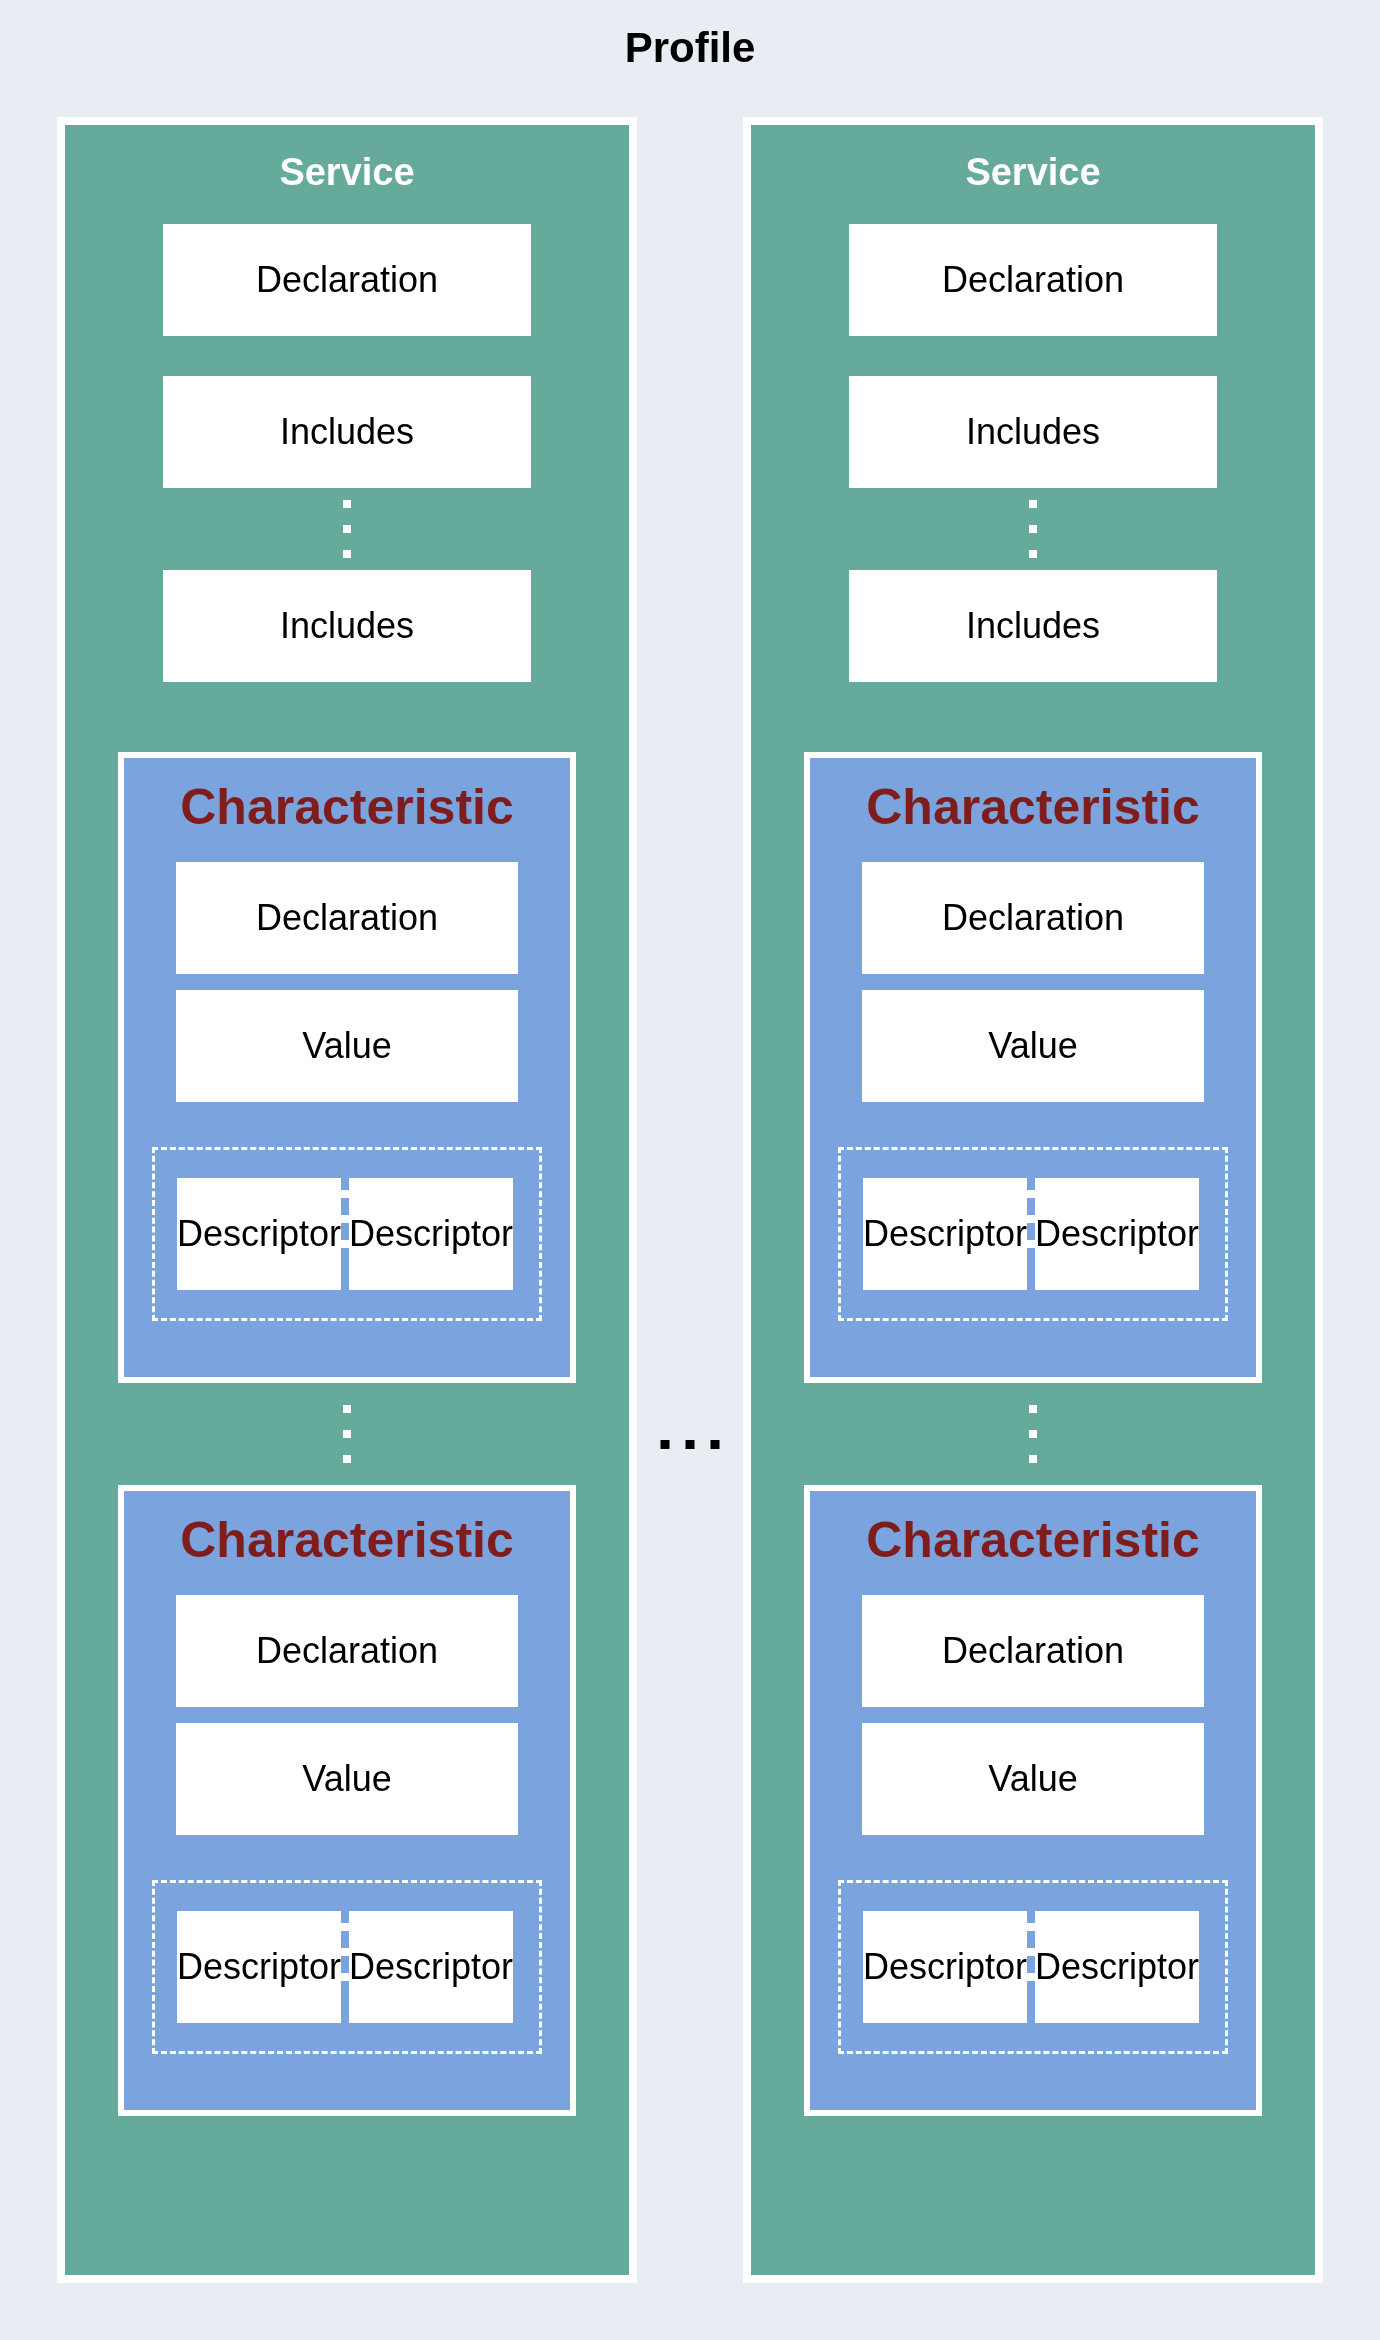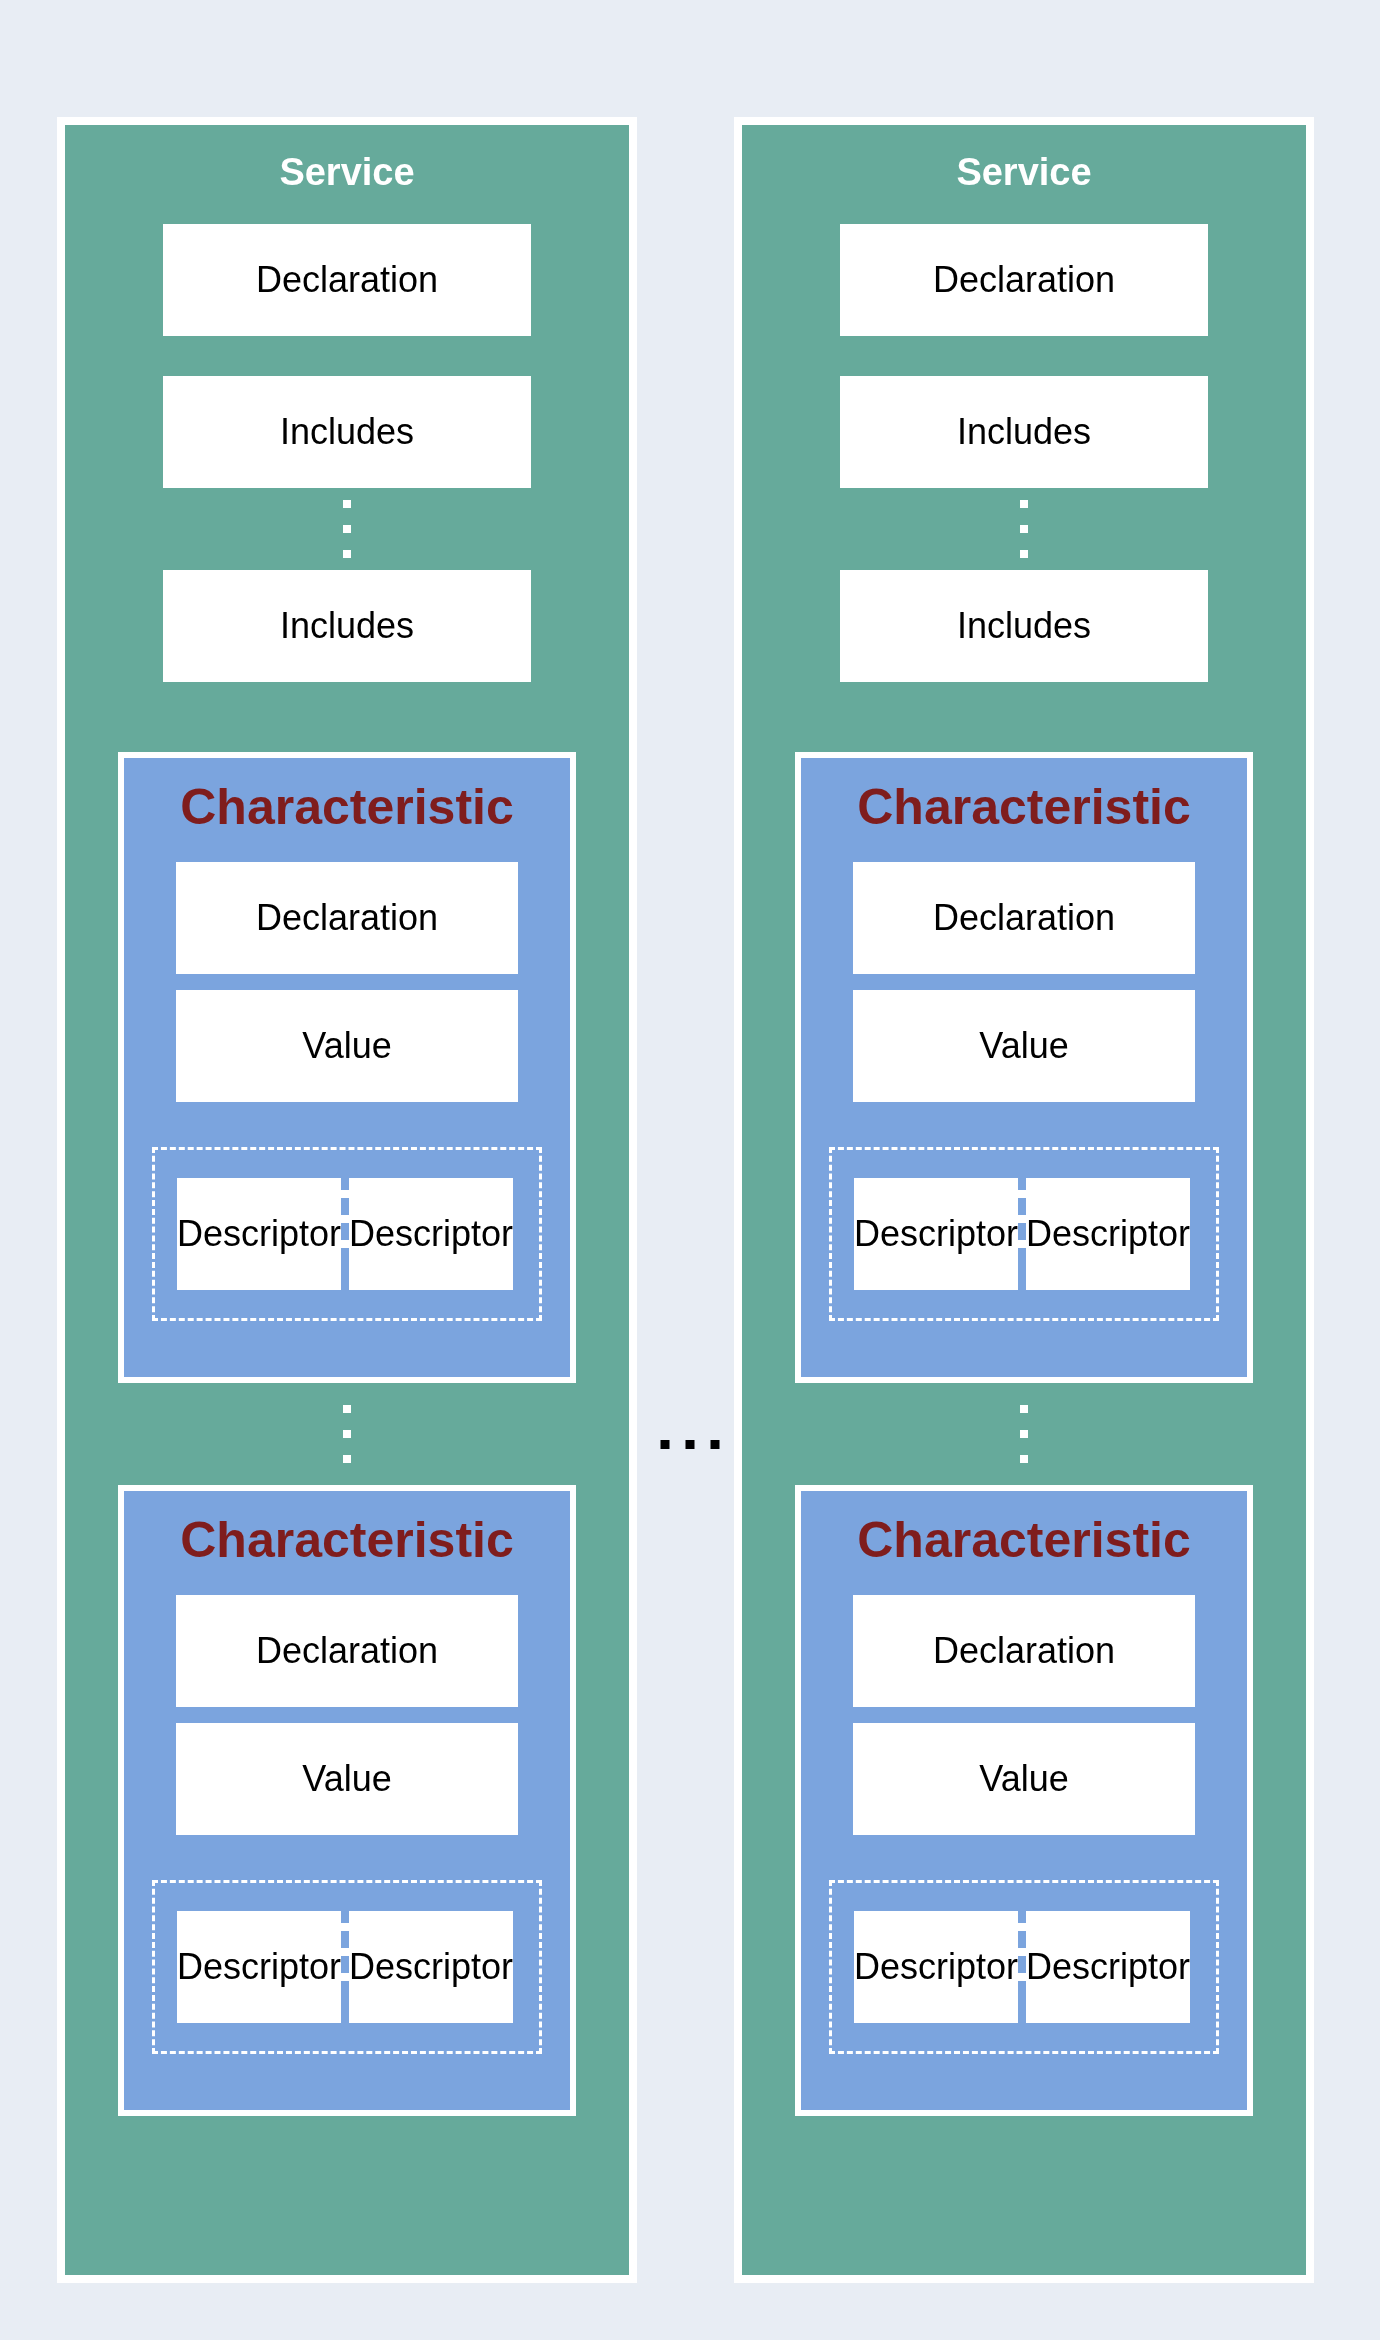--- a/index.html
+++ b/index.html
@@ -18,21 +18,21 @@
     position: absolute;
     top: 24px; left: 0;
     width: 100%;
     text-align: center;
     font-size: 42px;
     font-weight: 700;
   }
 
   .columns {
     position: absolute;
-    top: 117px; left: 57px; right: 66px;
+    top: 117px; left: 57px; right: 57px;
     display: flex;
     justify-content: space-between;
   }
 
   .service {
     width: 580px;
     height: 2166px;
     background: #66AA9B;
     border: 8px solid #FFFFFF;
     display: flex;
@@ -118,20 +118,21 @@
     align-items: center;
   }
   .hdots .dot { background: #000000; width: 9px; height: 9px; }
   .hdots .dot + .dot { margin-left: 16px; }
 </style>
 </head>
 <body>
 
 <div class="canvas">
 
+  <div class="page-title">Profile</div>
 
   <div class="columns">
 
     <div class="service">
       <div class="svc-title">Service</div>
       <div class="wbox svc-box">Declaration</div>
       <div class="wbox svc-box top40">Includes</div>
       <div class="vdots">
         <span class="dot"></span>
         <span class="dot"></span>

